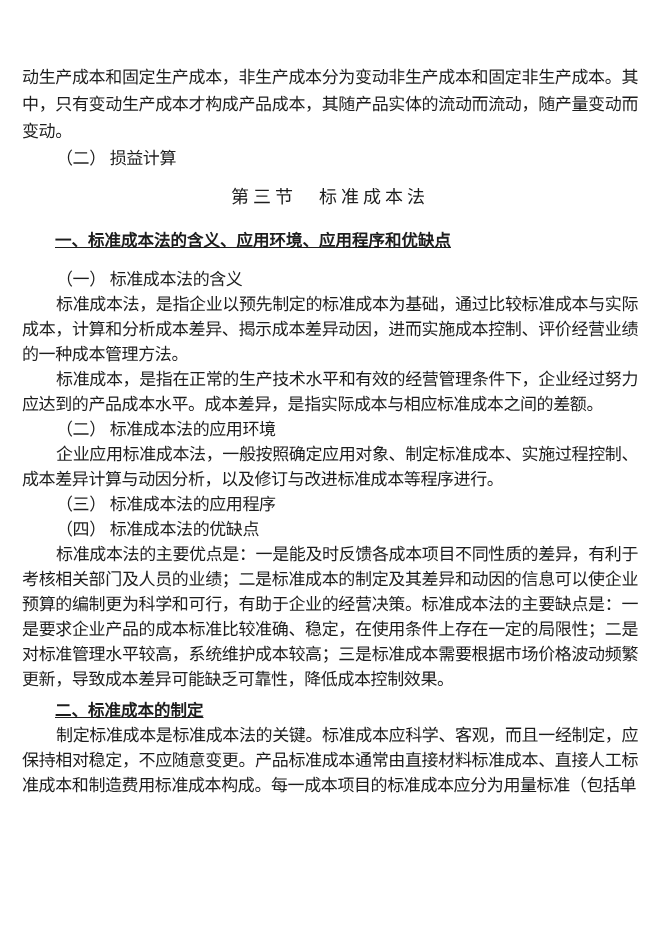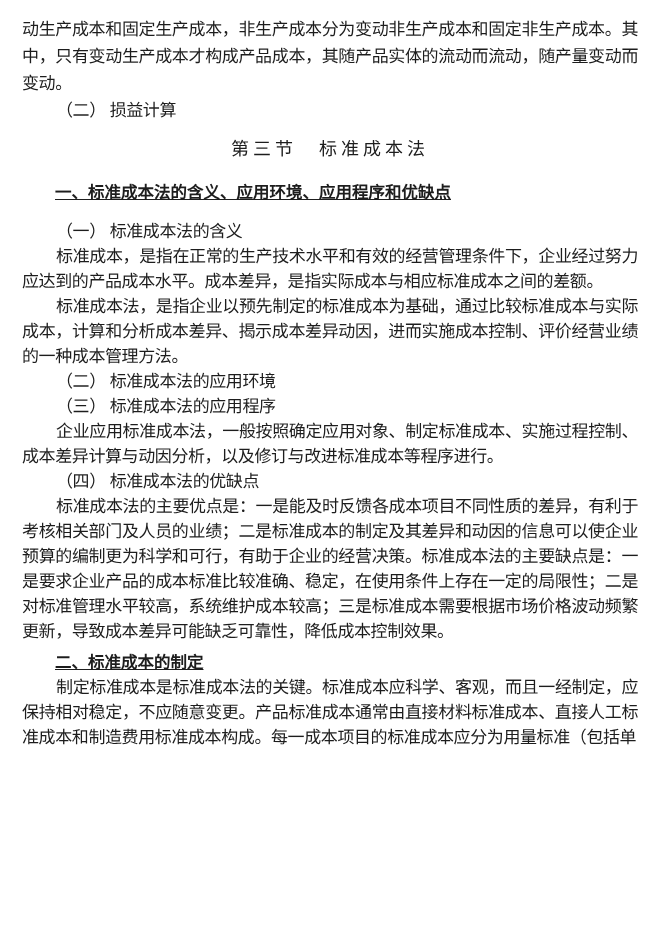--- a/index.html
+++ b/index.html
@@ -28,20 +28,21 @@
   }
   
   .body.tight {
     line-height: 25px;
   }
   .indent {
     text-indent: 2em;
   }
   .no-indent {
     text-indent: 0;
+    margin-top: 48px;
   }
   
   .section-heading {
     font-size: 18px;
     line-height: 30px;
     font-weight: normal;
     text-align: center;
     letter-spacing: 4px;
     margin: 10px 0 16px 0;
     font-family: "Liberation Serif", "DejaVu Serif", serif;
@@ -74,30 +75,30 @@
 
   <p class="body indent">（二） 损益计算</p>
 
 
   <h2 class="section-heading">第三节　标准成本法</h2>
 
   <h3 class="h-bold">一、标准成本法的含义、应用环境、应用程序和优缺点</h3>
 
   <p class="body tight indent">（一） 标准成本法的含义</p>
 
+  <p class="body tight indent">标准成本法，是指企业以预先制定的标准成本为基础，通过比较标准成本与实际成本，计算和分析成本差异、揭示成本差异动因，进而实施成本控制、评价经营业绩的一种成本管理方法。</p>
+
   <p class="body tight indent">标准成本，是指在正常的生产技术水平和有效的经营管理条件下，企业经过努力应达到的产品成本水平。成本差异，是指实际成本与相应标准成本之间的差额。</p>
-
-  <p class="body tight indent">标准成本法，是指企业以预先制定的标准成本为基础，通过比较标准成本与实际成本，计算和分析成本差异、揭示成本差异动因，进而实施成本控制、评价经营业绩的一种成本管理方法。</p>
 
   <p class="body tight indent">（二） 标准成本法的应用环境</p>
 
 
+  <p class="body tight indent">企业应用标准成本法，一般按照确定应用对象、制定标准成本、实施过程控制、成本差异计算与动因分析，以及修订与改进标准成本等程序进行。</p>
+
   <p class="body tight indent">（三） 标准成本法的应用程序</p>
-
-  <p class="body tight indent">企业应用标准成本法，一般按照确定应用对象、制定标准成本、实施过程控制、成本差异计算与动因分析，以及修订与改进标准成本等程序进行。</p>
 
   <p class="body tight indent">（四） 标准成本法的优缺点</p>
 
   <p class="body tight indent gap-after-para">标准成本法的主要优点是：一是能及时反馈各成本项目不同性质的差异，有利于考核相关部门及人员的业绩；二是标准成本的制定及其差异和动因的信息可以使企业预算的编制更为科学和可行，有助于企业的经营决策。标准成本法的主要缺点是：一是要求企业产品的成本标准比较准确、稳定，在使用条件上存在一定的局限性；二是对标准管理水平较高，系统维护成本较高；三是标准成本需要根据市场价格波动频繁更新，导致成本差异可能缺乏可靠性，降低成本控制效果。</p>
 
   <h3 class="h-bold second">二、标准成本的制定</h3>
 
   <p class="body tight indent">制定标准成本是标准成本法的关键。标准成本应科学、客观，而且一经制定，应保持相对稳定，不应随意变更。产品标准成本通常由直接材料标准成本、直接人工标准成本和制造费用标准成本构成。每一成本项目的标准成本应分为用量标准（包括单</p>
 
 </div>

